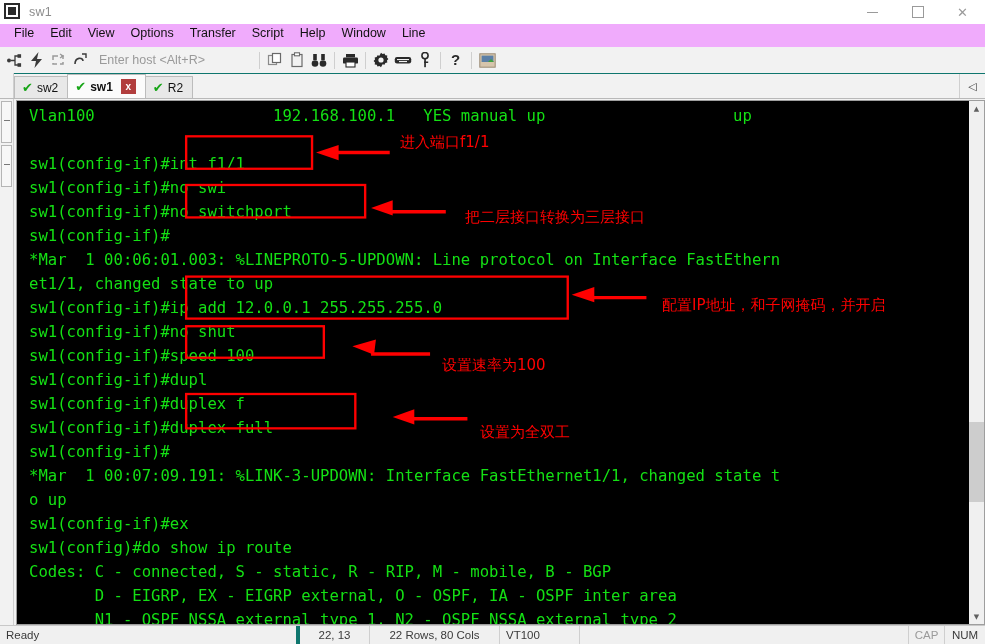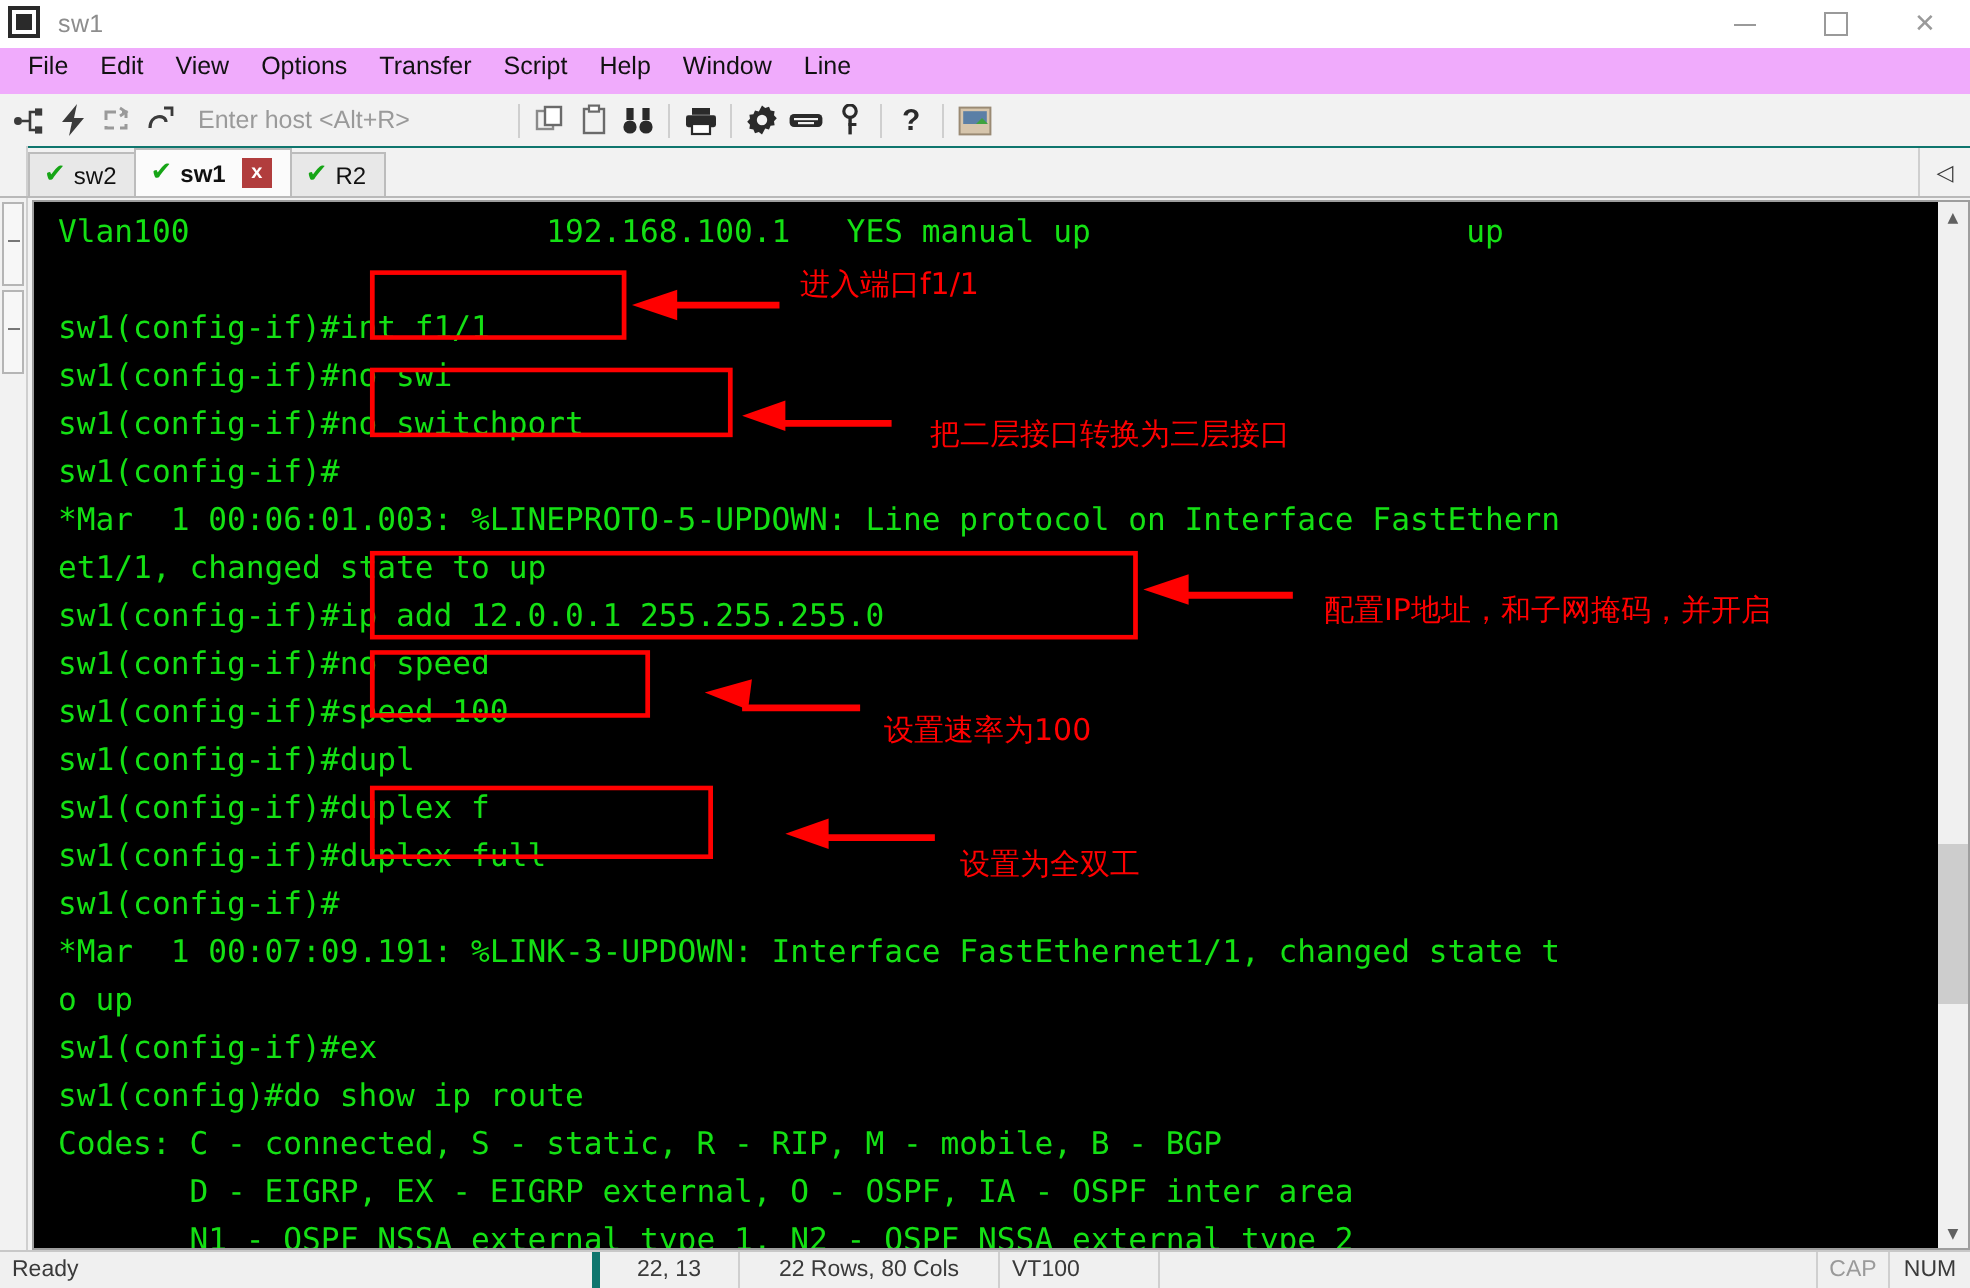--- a/index.html
+++ b/index.html
@@ -396,21 +396,21 @@
         <div class="terminal" id="terminal">
             <div class="tline">Vlan100                   192.168.100.1   YES manual up                    up</div>
             <div class="tline">&nbsp;</div>
             <div class="tline">sw1(config-if)#int f1/1</div>
             <div class="tline">sw1(config-if)#no swi</div>
             <div class="tline">sw1(config-if)#no switchport</div>
             <div class="tline">sw1(config-if)#</div>
             <div class="tline">*Mar  1 00:06:01.003: %LINEPROTO-5-UPDOWN: Line protocol on Interface FastEthern</div>
             <div class="tline">et1/1, changed state to up</div>
             <div class="tline">sw1(config-if)#ip add 12.0.0.1 255.255.255.0</div>
-            <div class="tline">sw1(config-if)#no speed</div>
+            <div class="tline">sw1(config-if)#no shut</div>
             <div class="tline">sw1(config-if)#speed 100</div>
             <div class="tline">sw1(config-if)#dupl</div>
             <div class="tline">sw1(config-if)#duplex f</div>
             <div class="tline">sw1(config-if)#duplex full</div>
             <div class="tline">sw1(config-if)#</div>
             <div class="tline">*Mar  1 00:07:09.191: %LINK-3-UPDOWN: Interface FastEthernet1/1, changed state t</div>
             <div class="tline">o up</div>
             <div class="tline">sw1(config-if)#ex</div>
             <div class="tline">sw1(config)#do show ip route</div>
             <div class="tline">Codes: C - connected, S - static, R - RIP, M - mobile, B - BGP</div>

